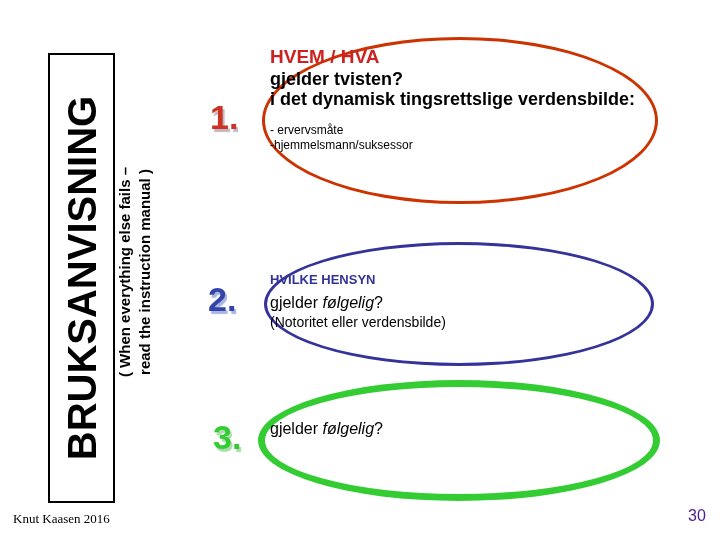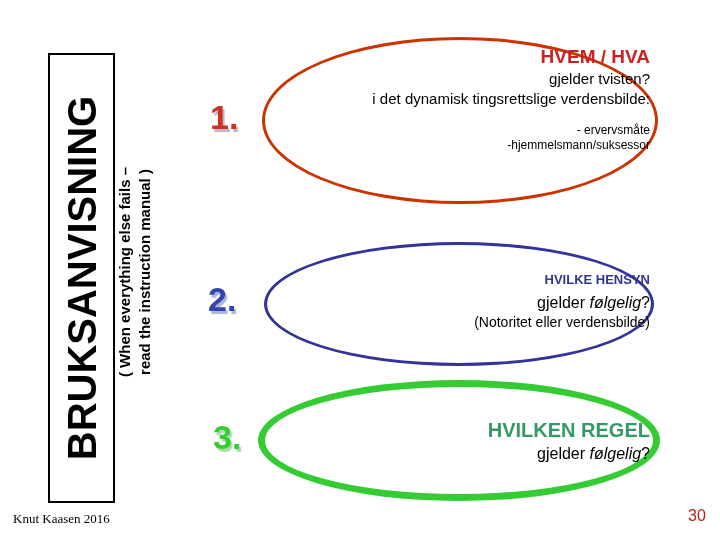--- a/index.html
+++ b/index.html
@@ -28,40 +28,40 @@
   .num { position:absolute; font-weight:bold; font-size:34px; line-height:38px; }
   .num1 { left:210px; top:98px;  color:var(--number1); text-shadow:2px 3px 1px var(--shadow1); }
   .num2 { left:208px; top:280px; color:var(--number2); text-shadow:2px 3px 1px var(--shadow2); }
   .num3 { left:213px; top:418px; color:var(--number3); text-shadow:2px 3px 1px var(--shadow3); }
   
   .ellipse { position:absolute; border-radius:50%; box-sizing:border-box; background:transparent; }
   .e1 { left:262px; top:37px;  width:396px; height:167px; border:3px solid var(--ellipse1); }
   .e2 { left:264px; top:242px; width:390px; height:124px; border:3px solid var(--ellipse2); }
   .e3 { left:258px; top:380px; width:402px; height:121px; border:7px solid var(--ellipse3); }
   
-  .etext { position:absolute; left:270px; width:380px; text-align:right; }
+  .etext { position:absolute; left:270px; width:380px; text-align:left; }
   .t1 { top:45px; }
   .t2 { top:268px; }
   .t3 { top:418px; }
   .h { font-weight:bold; }
   .h1 { font-size:19px; line-height:24px; color:var(--heading1); }
   .h2 { font-size:13px; line-height:24px; color:var(--heading2); }
   .h3 { font-size:20px; line-height:25px; color:var(--heading3); }
-  .t1 .b { font-size:15px; font-weight:normal; line-height:20px; }
+  .t1 .b { font-size:18px; font-weight:bold; line-height:20px; }
   .t1 .s { font-size:12px; font-weight:normal; line-height:15px; }
   .t1 .s.first { margin-top:14px; }
   .q { font-size:16px; font-weight:normal; line-height:21px; }
   .q .it { font-style:italic; }
   .note { font-size:14px; font-weight:normal; line-height:18px; }
   
   .author {
     position:absolute; left:13px; top:511px; font-size:13px;
     font-family:"Liberation Serif","DejaVu Serif",serif;
   }
-  .pagenum { position:absolute; left:688px; top:507px; font-size:16px; color:#b91c1c; }
+  .pagenum { position:absolute; left:688px; top:507px; font-size:16px; color:#4c1d95; }
 </style>
 </head>
 <body>
 
 <div class="slide">
 
   <div class="banner-box"></div>
   <div class="banner-title rot">BRUKSANVISNING</div>
   <div class="banner-sub rot">
     <div>( When everything else fails –</div>
@@ -82,20 +82,19 @@
   <div class="ellipse e2"></div>
   <div class="etext t2">
     <div class="h h2">HVILKE HENSYN</div>
     <div class="q"><span>gjelder </span><span class="it">følgelig</span><span>?</span></div>
     <div class="note">(Notoritet eller verdensbilde)</div>
   </div>
 
   <div class="num num3">3.</div>
   <div class="ellipse e3"></div>
   <div class="etext t3">
-    <div class="h h3">HVILKEN REGEL</div>
     <div class="q"><span>gjelder </span><span class="it">følgelig</span><span>?</span></div>
   </div>
 
   <div class="author">Knut Kaasen 2016</div>
   <div class="pagenum">30</div>
 
 </div>
 
 </body></html>

